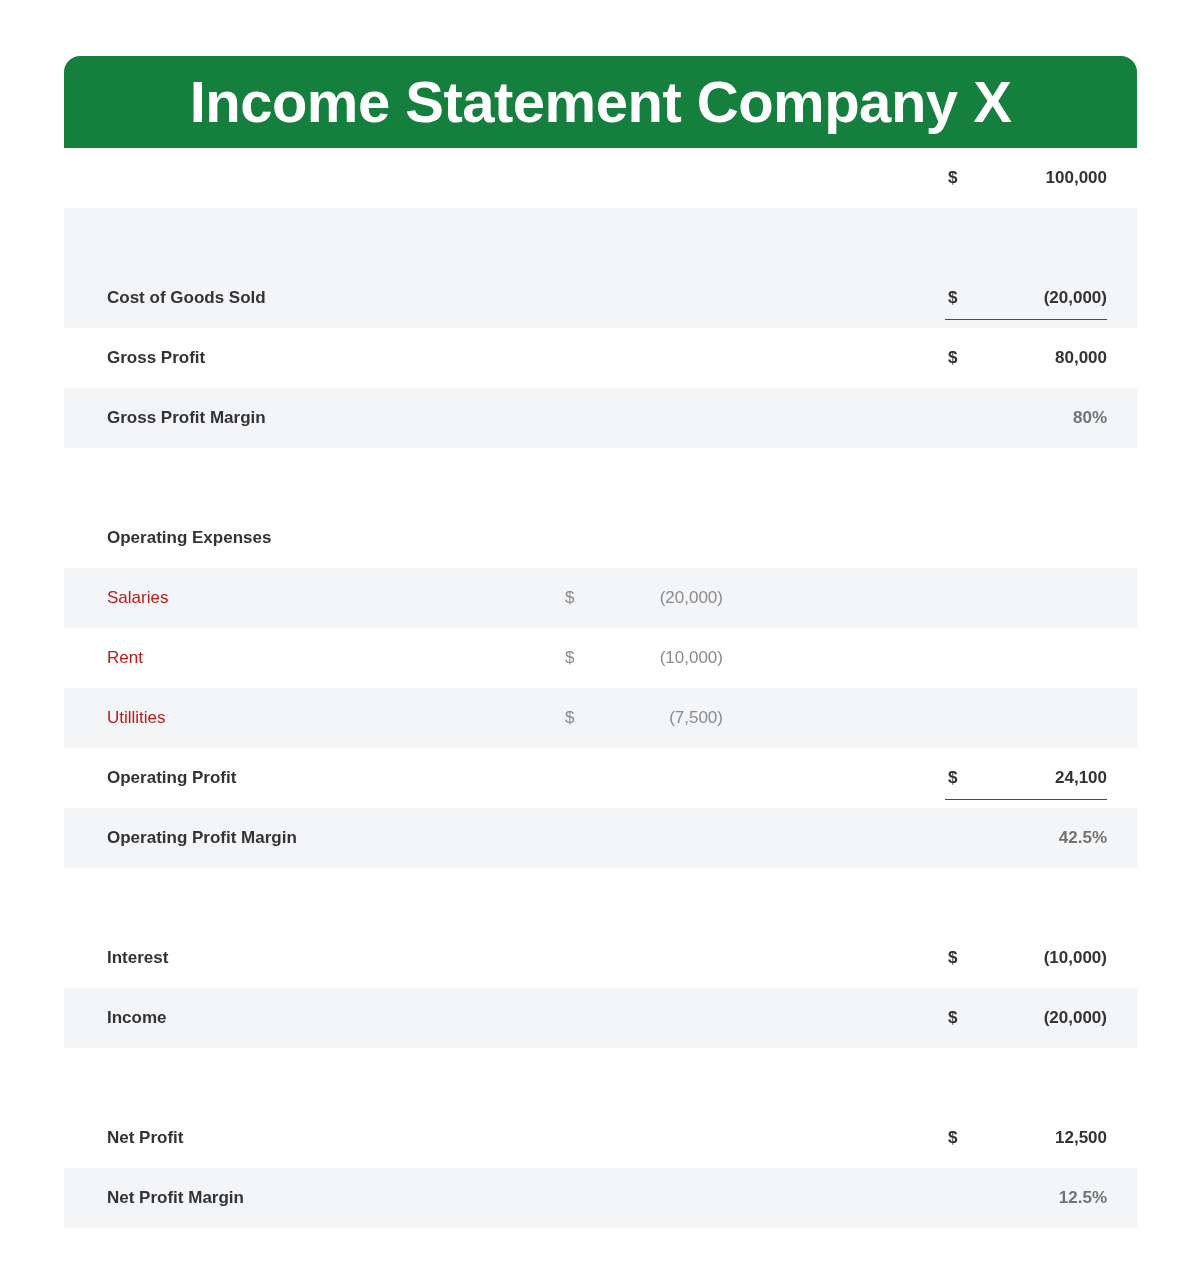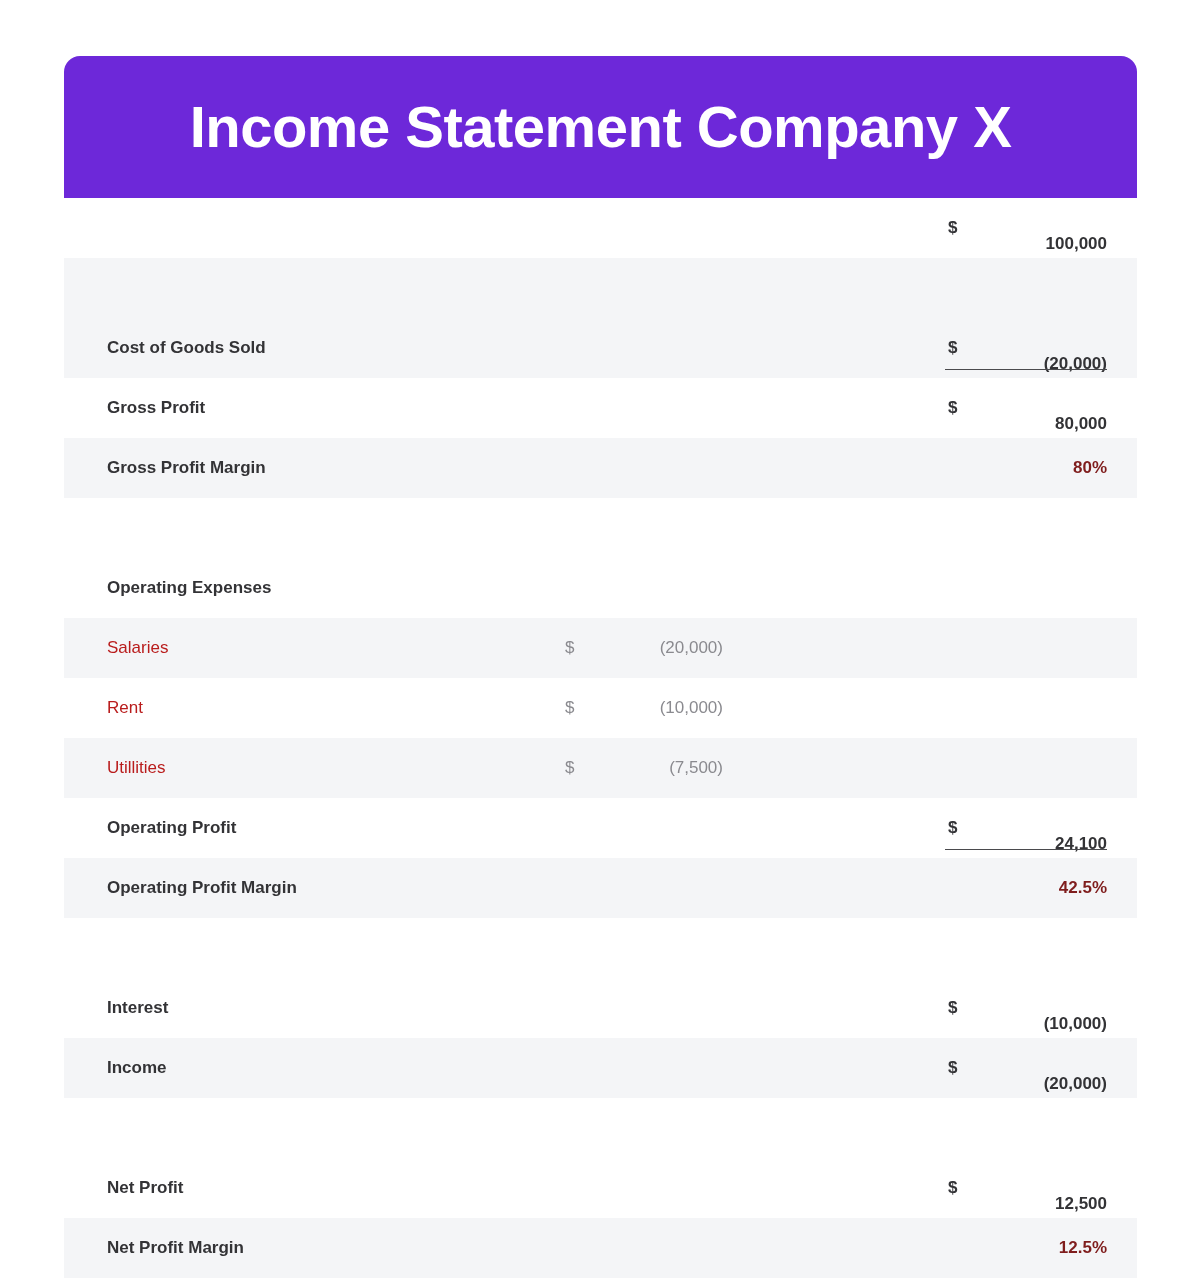--- a/index.html
+++ b/index.html
@@ -16,23 +16,23 @@
 
   .statement {
     position: absolute;
     left: 64px;
     top: 56px;
     width: 1073px;
   }
 
   
   .statement-header {
-    background: #6d28d9;
+    background: #15803d;
     border-radius: 16px 16px 0 0;
-    height: 142px;
+    height: 92px;
     display: flex;
     align-items: center;
     justify-content: center;
     box-sizing: border-box;
     padding: 0 24px;
   }
   .statement-title {
     color: #ffffff;
     font-size: 58px;
     font-weight: bold;
@@ -125,36 +125,35 @@
     width: 128px;
     top: 0;
     height: 100%;
     display: flex;
     align-items: center;
     justify-content: flex-end;
     font-size: 17px;
     font-weight: bold;
     color: #333336;
     white-space: nowrap;
-    margin-top: 16px;
   }
 
   
   .cell-percent {
     position: absolute;
     left: 815px;
     width: 228px;
     top: 0;
     height: 100%;
     display: flex;
     align-items: center;
     justify-content: flex-end;
     font-size: 17px;
     font-weight: bold;
-    color: #7f1d1d;
+    color: #737373;
     white-space: nowrap;
   }
 
   
   .rule {
     position: absolute;
     left: 881px;
     width: 162px;
     bottom: 8px;
     height: 1px;

